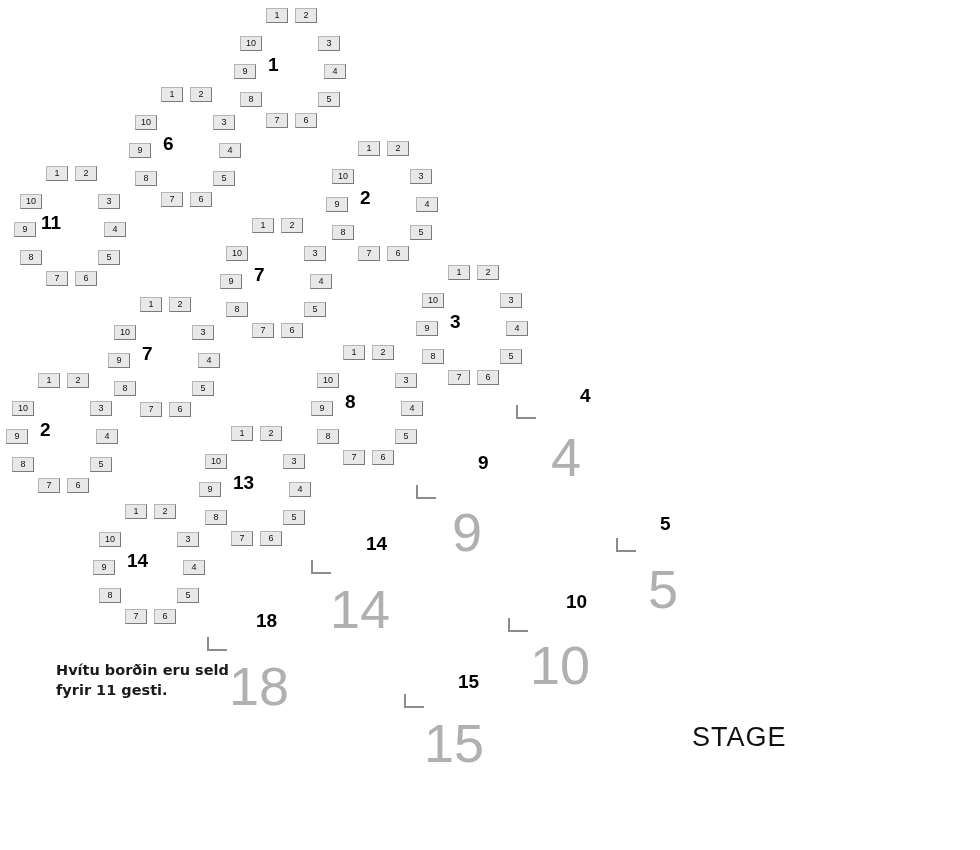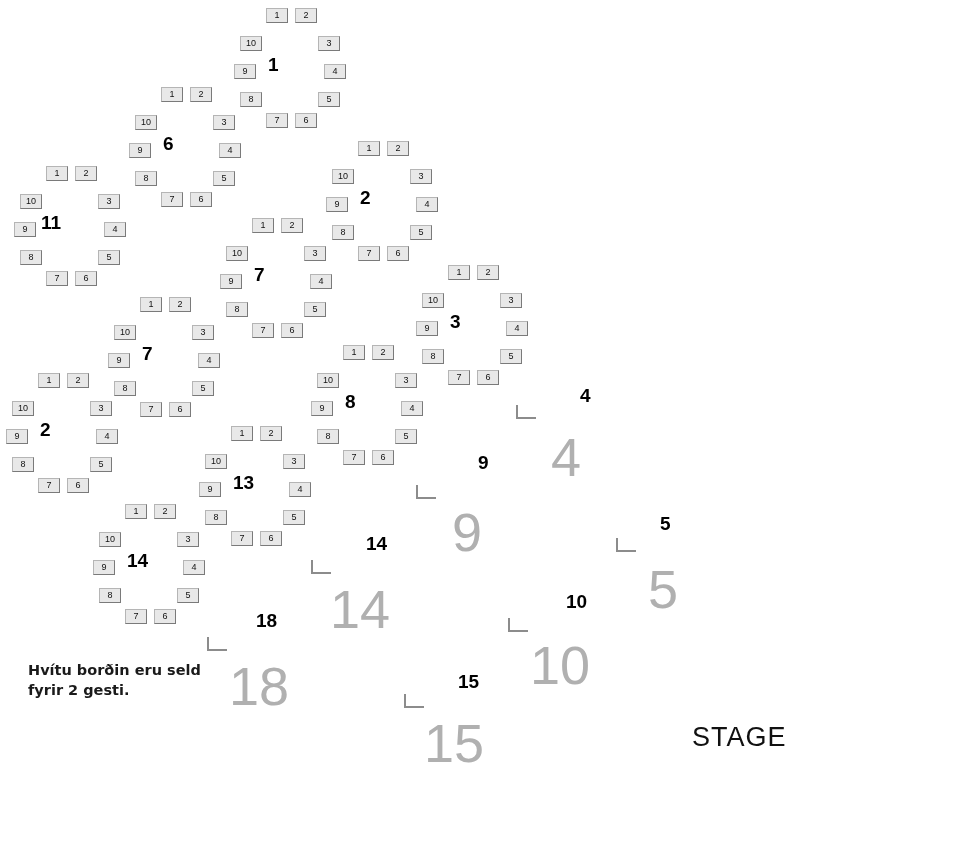--- a/index.html
+++ b/index.html
@@ -94,31 +94,31 @@
     position: absolute;
     left: 28px;
     top: 660px;
     width: 210px;
     font-size: 14.5px;
     font-weight: bold;
     line-height: 20px;
     color: #1a1a1a;
     font-family: "DejaVu Sans", sans-serif;
   }
-  #legend-note div { white-space: nowrap; }
+  #legend-note div { white-space: nowrap; margin-left: 28px; }
 </style>
 </head>
 <body>
 
 <div id="seatmap">
 
   <div id="stage-label">STAGE</div>
   <div id="legend-note">
       <div>Hvítu borðin eru seld</div>
-      <div>fyrir 2 gesti.</div>
+      <div>fyrir 11 gesti.</div>
     </div>
 <div class="table-group" style="left: 238px; top: 8px;">
       <div class="seat" style="left: 28px; top: 0px;">1</div>
       <div class="seat" style="left: 57px; top: 0px;">2</div>
       <div class="seat" style="left: 80px; top: 28px;">3</div>
       <div class="seat" style="left: 86px; top: 56px;">4</div>
       <div class="seat" style="left: 80px; top: 84px;">5</div>
       <div class="seat" style="left: 57px; top: 105px;">6</div>
       <div class="seat" style="left: 28px; top: 105px;">7</div>
       <div class="seat" style="left: 2px; top: 84px;">8</div>

